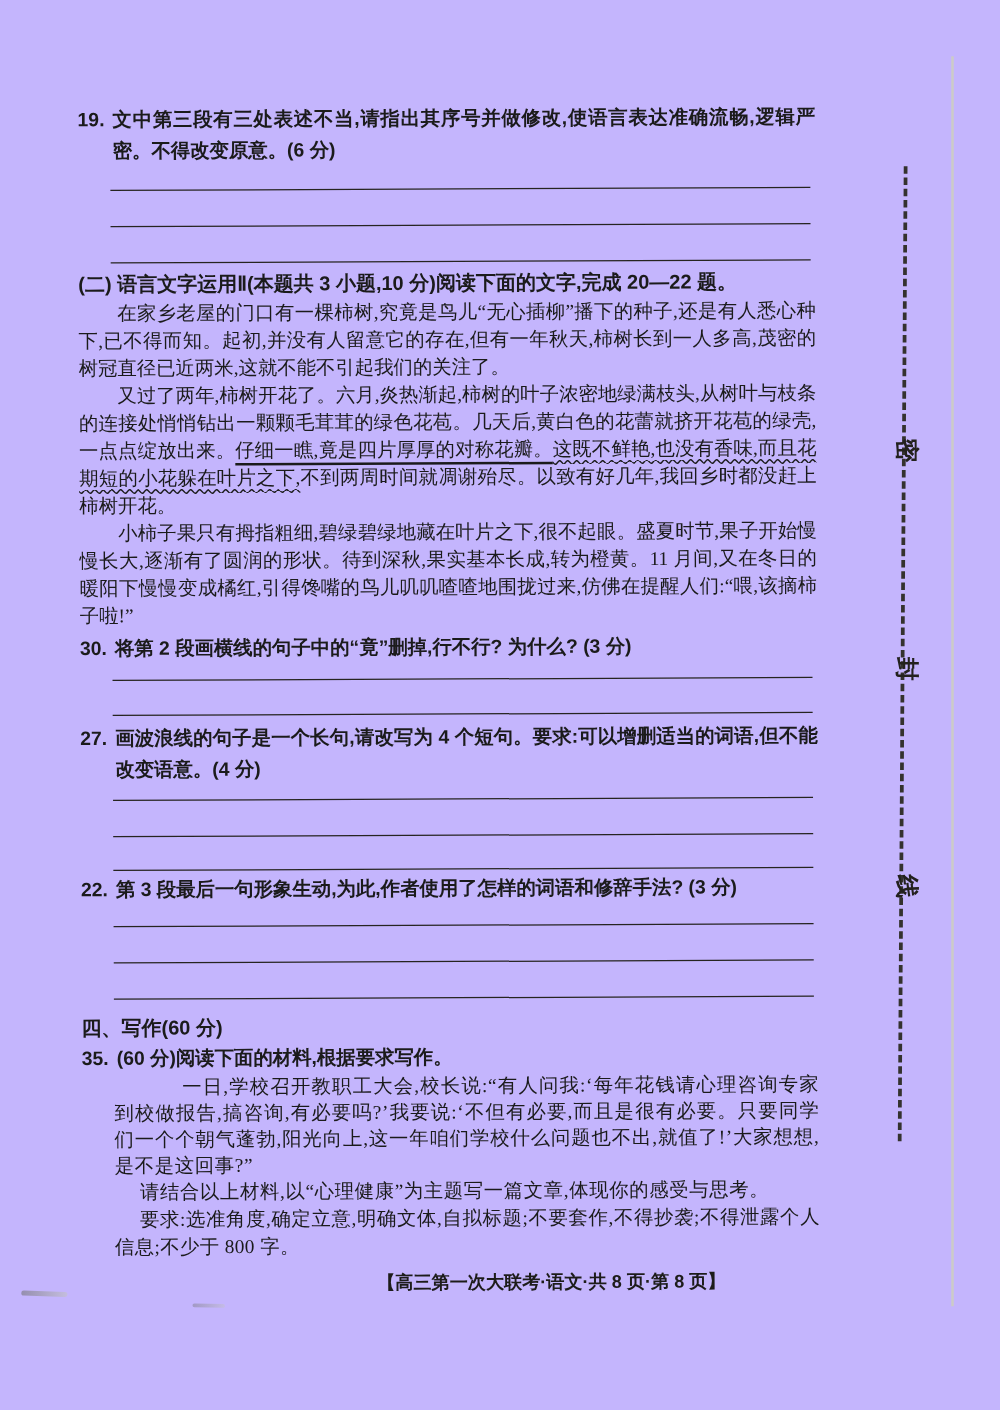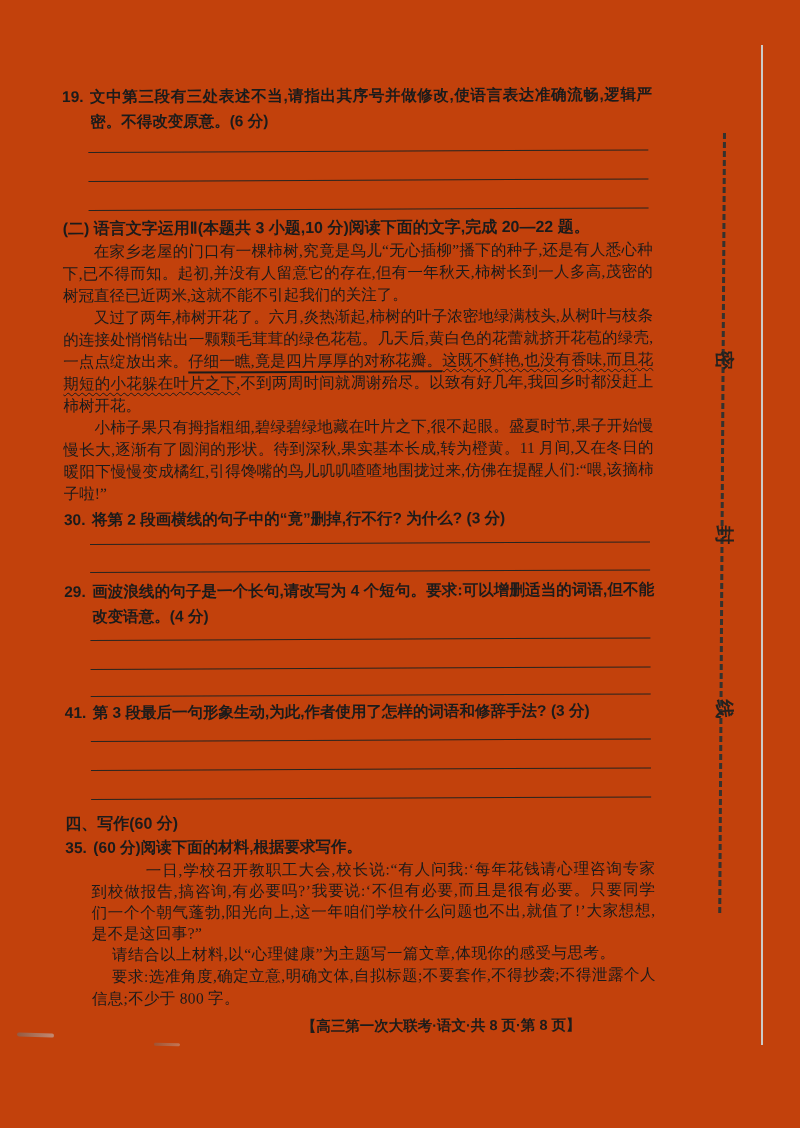--- a/index.html
+++ b/index.html
@@ -1,19 +1,19 @@
 <!DOCTYPE html>
 <html><head>
 <meta charset="utf-8">
 <style>
   html,body{margin:0;padding:0;background:#e9e9e7;}
   .page{
     position:relative;
     width:800px;height:1128px;
-    background:#c2410c;
+    background:#c4b5fd;
     overflow:hidden;
     color:#1b1b1b;
     font-family:"Liberation Serif", serif;
   }
   .content{
     position:absolute;left:62px;top:84px;width:590px;
     transform:rotate(-0.25deg);
     transform-origin:top left;
   }
   
@@ -131,31 +131,31 @@
     <div class="q q1line" style="margin-top:3px">
       <span class="qnum">30.</span>
       <span>将第 2 段画横线的句子中的“竟”删掉,行不行? 为什么? (3 分)</span>
     </div>
     <div class="ans-group">
       <div class="ans" style="height:12px"></div>
       <div class="ans" style="height:27px"></div>
     </div>
 
     <div class="q" style="margin-top:6px">
-      <span class="qnum">29.</span>
+      <span class="qnum">27.</span>
       <span>画波浪线的句子是一个长句,请改写为 4 个短句。要求:可以增删适当的词语,但不能改变语意。(4 分)</span>
     </div>
     <div class="ans-group">
       <div class="ans" style="height:11px"></div>
       <div class="ans"></div>
       <div class="ans" style="height:26px"></div>
     </div>
 
     <div class="q q1line" style="margin-top:4px">
-      <span class="qnum">41.</span>
+      <span class="qnum">22.</span>
       <span>第 3 段最后一句形象生动,为此,作者使用了怎样的词语和修辞手法? (3 分)</span>
     </div>
     <div class="ans-group">
       <div class="ans" style="height:16px"></div>
       <div class="ans"></div>
       <div class="ans"></div>
     </div>
 
     <div class="sec-header" style="margin-top:12px">四、写作(60 分)</div>
 

